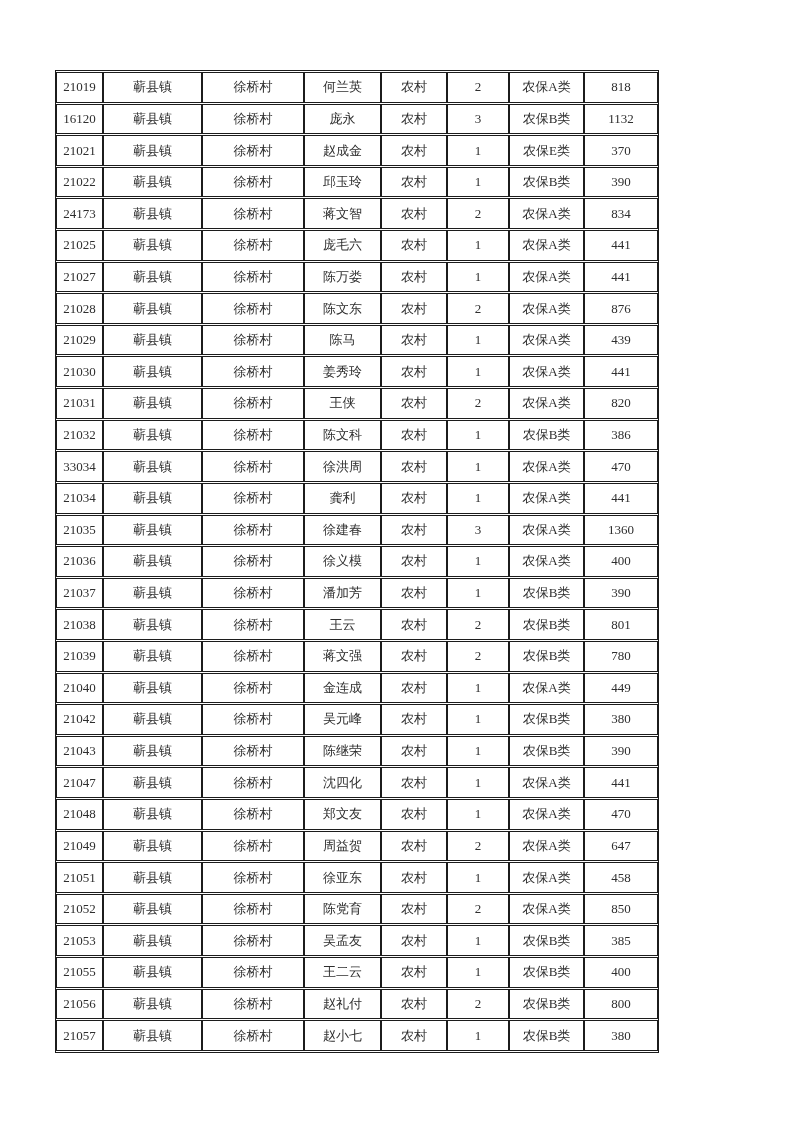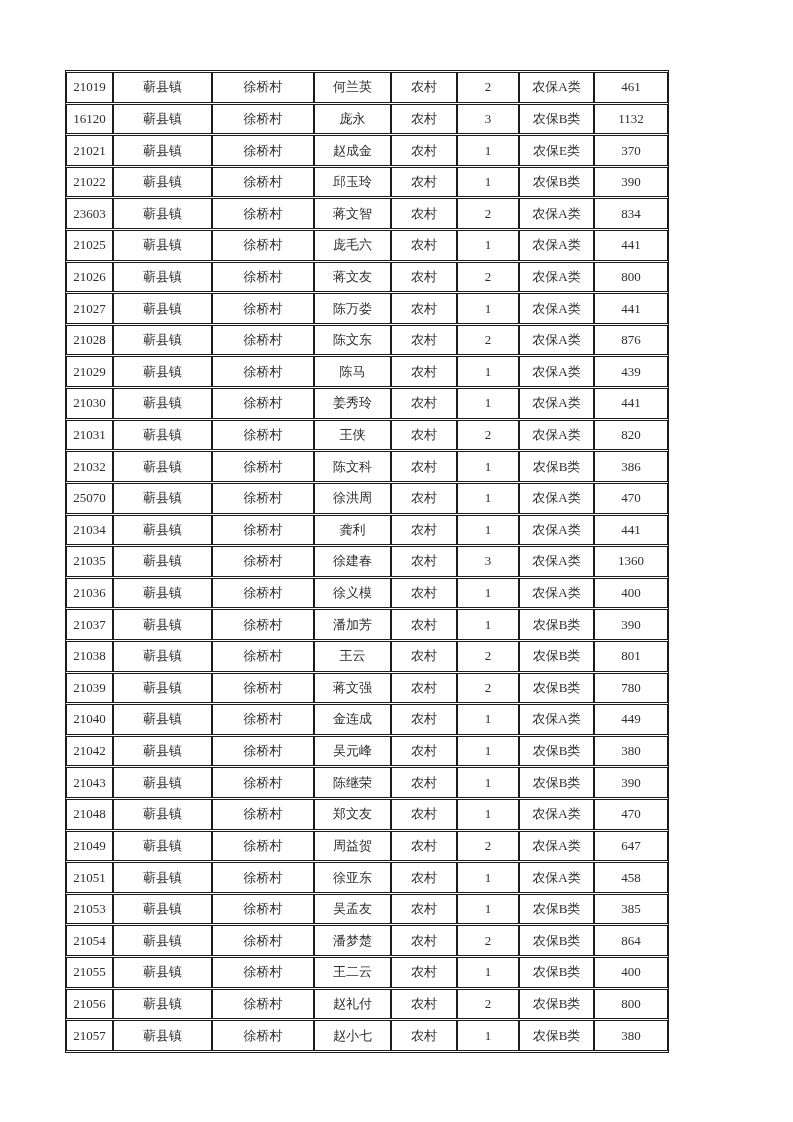--- a/index.html
+++ b/index.html
@@ -14,21 +14,21 @@
   }
   .page {
     position: relative;
     width: 793px;
     height: 1122px;
     background: #ffffff;
     overflow: hidden;
   }
   table.roster {
     position: absolute;
-    left: 65px;
+    left: 55px;
     top: 70px;
     width: 602px;
     height: 983px;
     table-layout: fixed;
     border-collapse: separate;
     border-spacing: 0 1px;
     border: 1px solid #1c1c1c;
   }
   table.roster td {
     border: 1px solid #1c1c1c;
@@ -69,21 +69,21 @@
     </colgroup>
     <tbody id="roster-body">
         <tr>
     <td>21019</td>
     <td>蕲县镇</td>
     <td>徐桥村</td>
     <td>何兰英</td>
     <td>农村</td>
     <td>2</td>
     <td>农保A类</td>
-    <td>461</td>
+    <td>818</td>
   </tr>
         <tr>
     <td>16120</td>
     <td>蕲县镇</td>
     <td>徐桥村</td>
     <td>庞永</td>
     <td>农村</td>
     <td>3</td>
     <td>农保B类</td>
     <td>1132</td>
@@ -102,50 +102,40 @@
     <td>21022</td>
     <td>蕲县镇</td>
     <td>徐桥村</td>
     <td>邱玉玲</td>
     <td>农村</td>
     <td>1</td>
     <td>农保B类</td>
     <td>390</td>
   </tr>
         <tr>
-    <td>23603</td>
+    <td>24173</td>
     <td>蕲县镇</td>
     <td>徐桥村</td>
     <td>蒋文智</td>
     <td>农村</td>
     <td>2</td>
     <td>农保A类</td>
     <td>834</td>
   </tr>
         <tr>
     <td>21025</td>
     <td>蕲县镇</td>
     <td>徐桥村</td>
     <td>庞毛六</td>
     <td>农村</td>
     <td>1</td>
     <td>农保A类</td>
     <td>441</td>
   </tr>
         <tr>
-    <td>21026</td>
-    <td>蕲县镇</td>
-    <td>徐桥村</td>
-    <td>蒋文友</td>
-    <td>农村</td>
-    <td>2</td>
-    <td>农保A类</td>
-    <td>800</td>
-  </tr>
-        <tr>
     <td>21027</td>
     <td>蕲县镇</td>
     <td>徐桥村</td>
     <td>陈万娄</td>
     <td>农村</td>
     <td>1</td>
     <td>农保A类</td>
     <td>441</td>
   </tr>
         <tr>
@@ -192,21 +182,21 @@
     <td>21032</td>
     <td>蕲县镇</td>
     <td>徐桥村</td>
     <td>陈文科</td>
     <td>农村</td>
     <td>1</td>
     <td>农保B类</td>
     <td>386</td>
   </tr>
         <tr>
-    <td>25070</td>
+    <td>33034</td>
     <td>蕲县镇</td>
     <td>徐桥村</td>
     <td>徐洪周</td>
     <td>农村</td>
     <td>1</td>
     <td>农保A类</td>
     <td>470</td>
   </tr>
         <tr>
     <td>21034</td>
@@ -292,20 +282,30 @@
     <td>21043</td>
     <td>蕲县镇</td>
     <td>徐桥村</td>
     <td>陈继荣</td>
     <td>农村</td>
     <td>1</td>
     <td>农保B类</td>
     <td>390</td>
   </tr>
         <tr>
+    <td>21047</td>
+    <td>蕲县镇</td>
+    <td>徐桥村</td>
+    <td>沈四化</td>
+    <td>农村</td>
+    <td>1</td>
+    <td>农保A类</td>
+    <td>441</td>
+  </tr>
+        <tr>
     <td>21048</td>
     <td>蕲县镇</td>
     <td>徐桥村</td>
     <td>郑文友</td>
     <td>农村</td>
     <td>1</td>
     <td>农保A类</td>
     <td>470</td>
   </tr>
         <tr>
@@ -322,38 +322,38 @@
     <td>21051</td>
     <td>蕲县镇</td>
     <td>徐桥村</td>
     <td>徐亚东</td>
     <td>农村</td>
     <td>1</td>
     <td>农保A类</td>
     <td>458</td>
   </tr>
         <tr>
+    <td>21052</td>
+    <td>蕲县镇</td>
+    <td>徐桥村</td>
+    <td>陈党育</td>
+    <td>农村</td>
+    <td>2</td>
+    <td>农保A类</td>
+    <td>850</td>
+  </tr>
+        <tr>
     <td>21053</td>
     <td>蕲县镇</td>
     <td>徐桥村</td>
     <td>吴孟友</td>
     <td>农村</td>
     <td>1</td>
     <td>农保B类</td>
     <td>385</td>
-  </tr>
-        <tr>
-    <td>21054</td>
-    <td>蕲县镇</td>
-    <td>徐桥村</td>
-    <td>潘梦楚</td>
-    <td>农村</td>
-    <td>2</td>
-    <td>农保B类</td>
-    <td>864</td>
   </tr>
         <tr>
     <td>21055</td>
     <td>蕲县镇</td>
     <td>徐桥村</td>
     <td>王二云</td>
     <td>农村</td>
     <td>1</td>
     <td>农保B类</td>
     <td>400</td>

